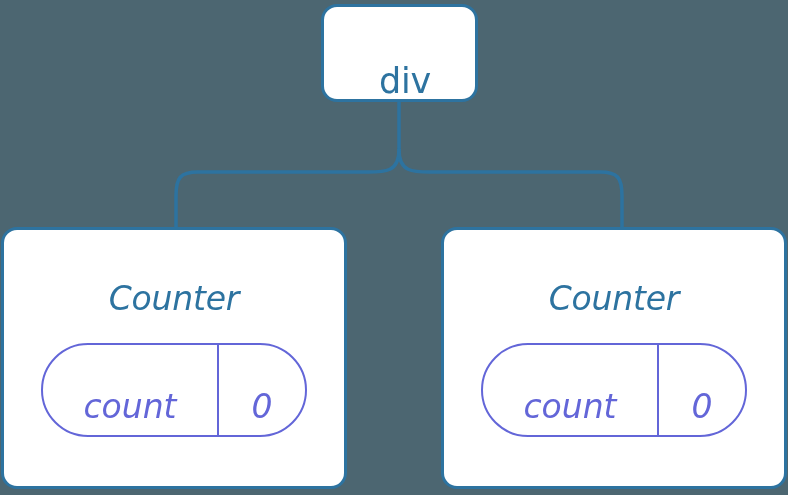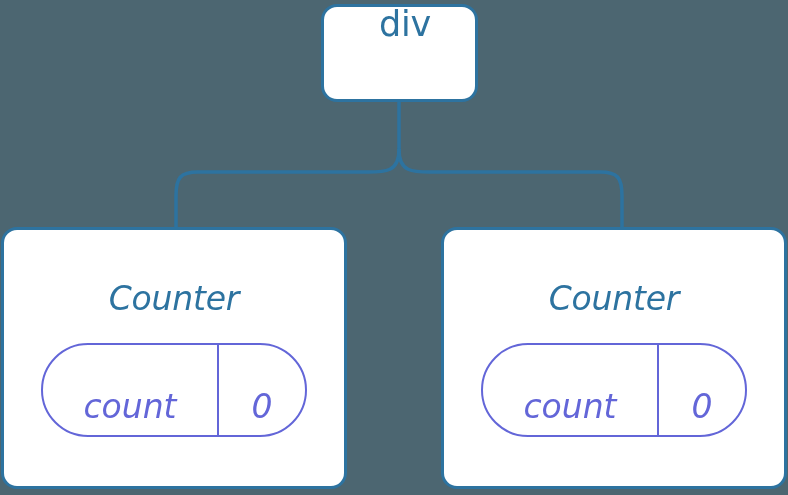--- a/index.html
+++ b/index.html
@@ -39,21 +39,21 @@
     border: 3px solid #2d73a0;
     border-radius: 16px;
   }
 
   .node-root {
     left: 321px;
     top: 4px;
     width: 157px;
     height: 98px;
     display: flex;
-    align-items: flex-start;
+    align-items: flex-end;
     justify-content: center;
     padding-left: 11px;
   }
 
   .node-child {
     top: 227px;
     width: 346px;
     height: 262px;
     display: flex;
     flex-direction: column;

